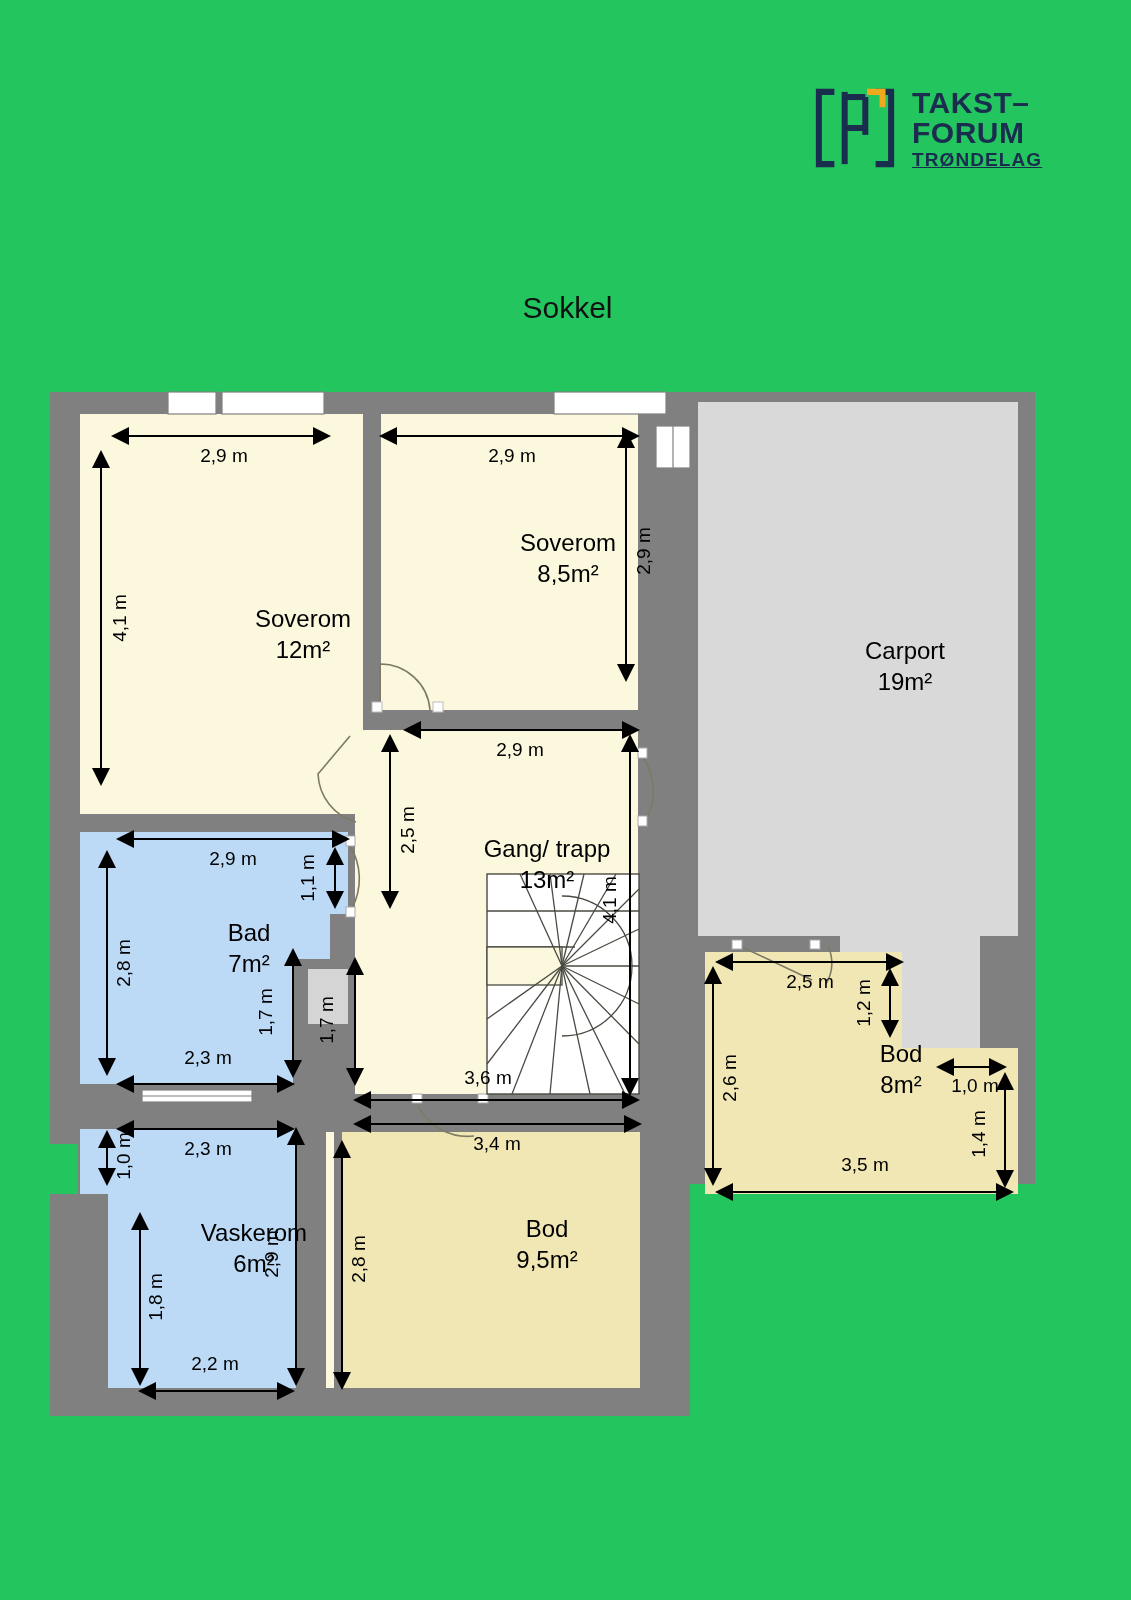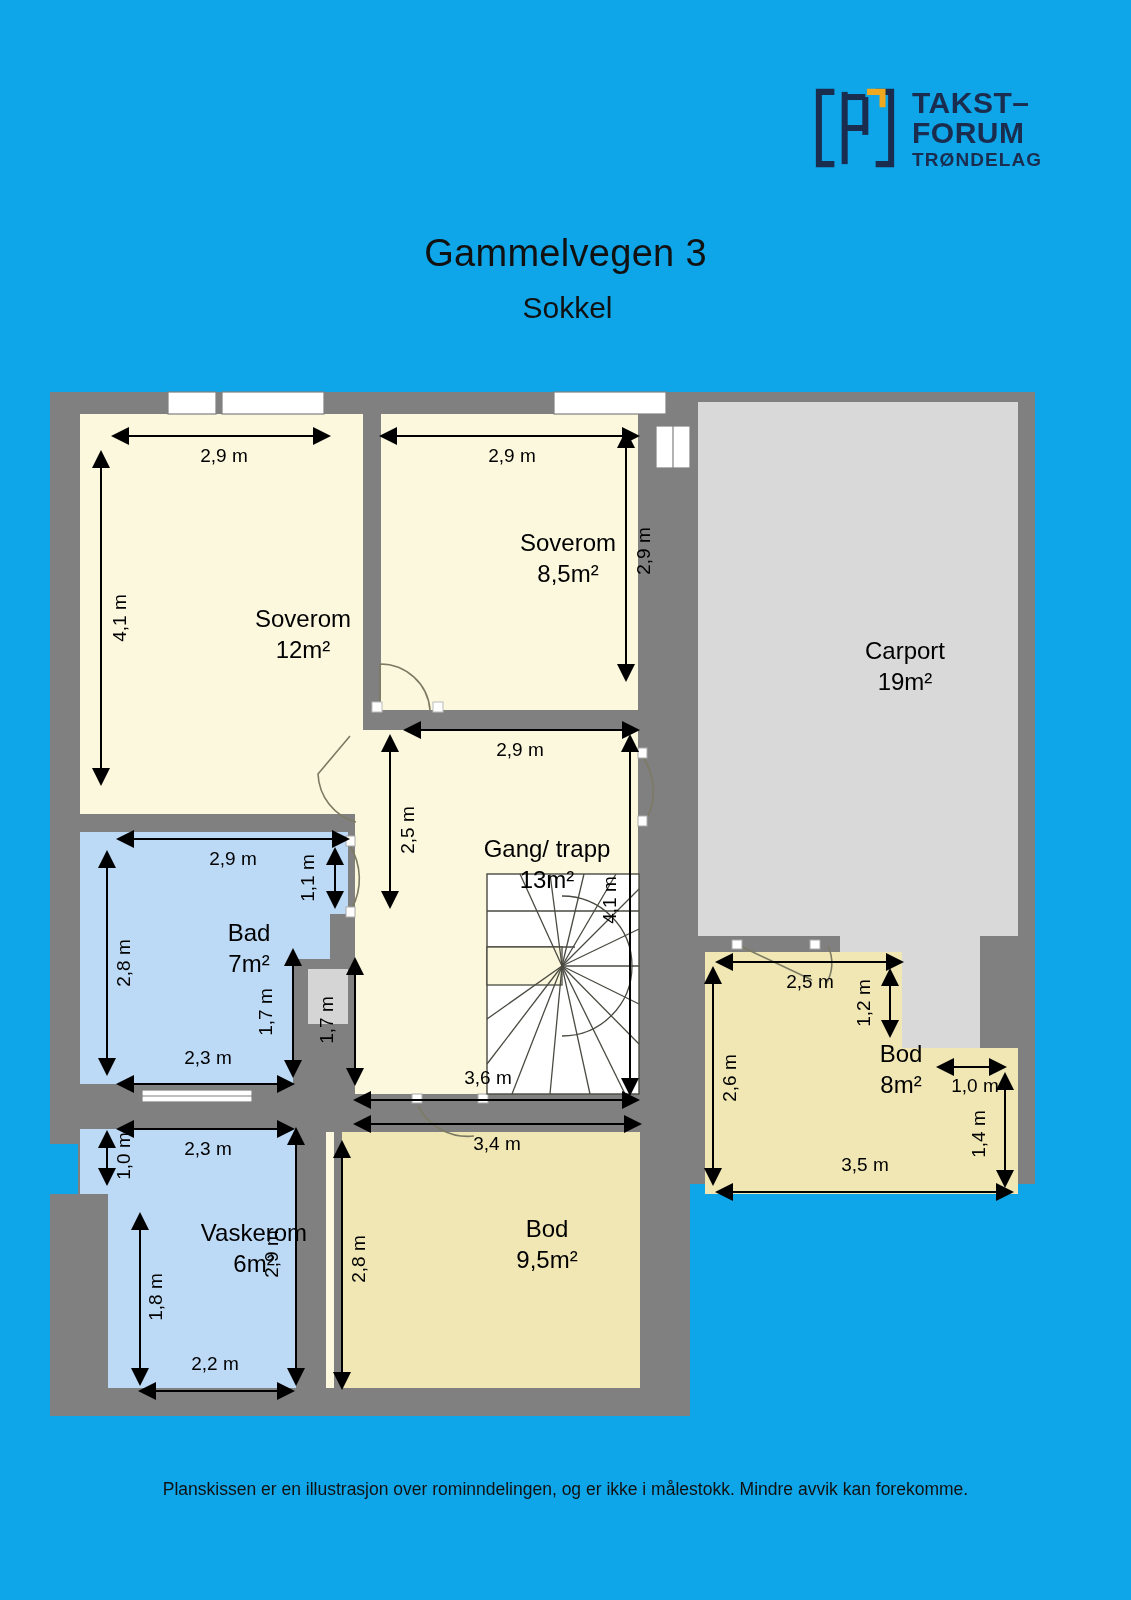--- a/index.html
+++ b/index.html
@@ -5,21 +5,21 @@
   * { box-sizing: border-box; }
   html, body {
     margin: 0; padding: 0;
     background: #ffffff;
     font-family: "Liberation Sans", sans-serif;
   }
   .page {
     position: relative;
     width: 1131px;
     height: 1600px;
-    background: #0ea5e9;
+    background: #22c55e;
     overflow: hidden;
   }
 
   
   .logo {
     position: absolute;
     left: 812px; top: 78px;
     width: 232px; height: 100px;
     display: flex;
     align-items: center;
@@ -37,20 +37,21 @@
     font-weight: bold;
     letter-spacing: 0.5px;
     color: #1b2d4f;
   }
   .logo-line3 {
     font-size: 19px;
     font-weight: bold;
     letter-spacing: 1.1px;
     color: #1b2d4f;
     margin-top: 2px;
+    text-decoration: underline;
   }
 
   
   .title {
     position: absolute;
     left: 0; top: 232px;
     width: 1131px;
     text-align: center;
     font-size: 38px;
     color: #111;
@@ -106,21 +107,20 @@
 
       <path d="M64 8 H82 V26" fill="none" stroke="#f0a81e" stroke-width="7"></path>
     </svg>
     <div class="logo-text">
       <span class="logo-line1">TAKST–</span>
       <span class="logo-line2">FORUM</span>
       <span class="logo-line3">TRØNDELAG</span>
     </div>
   </div>
 
-  <div class="title">Gammelvegen 3</div>
   <div class="subtitle">Sokkel</div>
 
   <div class="plan-wrap">
     <svg class="plan" viewBox="0 0 1000 1060">
       <defs>
         <marker id="ah-s" markerWidth="9" markerHeight="9" refX="8" refY="4.5" orient="auto" markerUnits="strokeWidth">
           <path d="M0,0 L9,4.5 L0,9 z" fill="#000"></path>
         </marker>
         <marker id="ah-e" markerWidth="9" markerHeight="9" refX="1" refY="4.5" orient="auto" markerUnits="strokeWidth">
           <path d="M9,0 L0,4.5 L9,9 z" fill="#000"></path>
@@ -324,16 +324,15 @@
           </g>
           <g>
             <text class="room-name" x="851" y="678">Bod</text>
             <text class="room-area" x="851" y="709">8m²</text>
           </g>
         </g>
     </svg>
   </div>
 
   <div class="footer">
-    <div>Planskissen er en illustrasjon over rominndelingen, og er ikke i målestokk. Mindre avvik kan forekomme.</div>
   </div>
 
 </div>
 
 </body></html>

